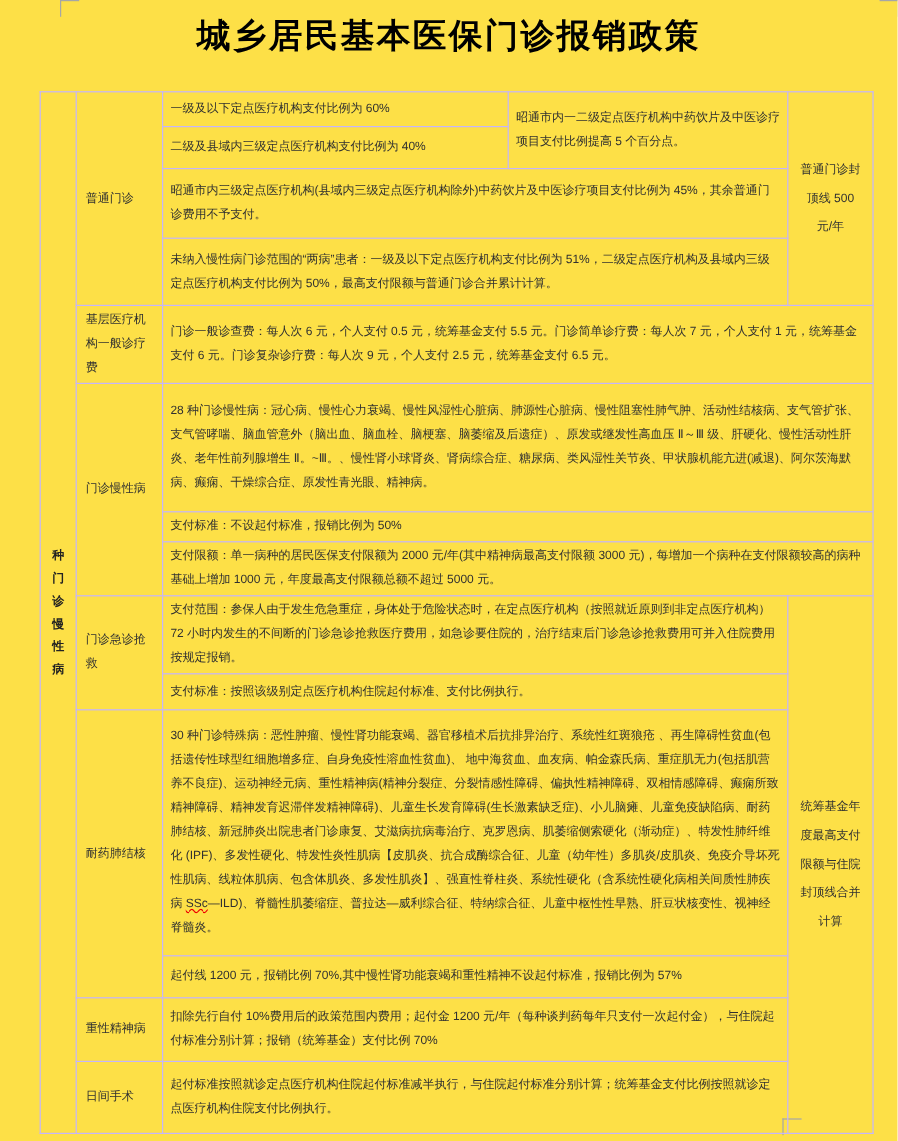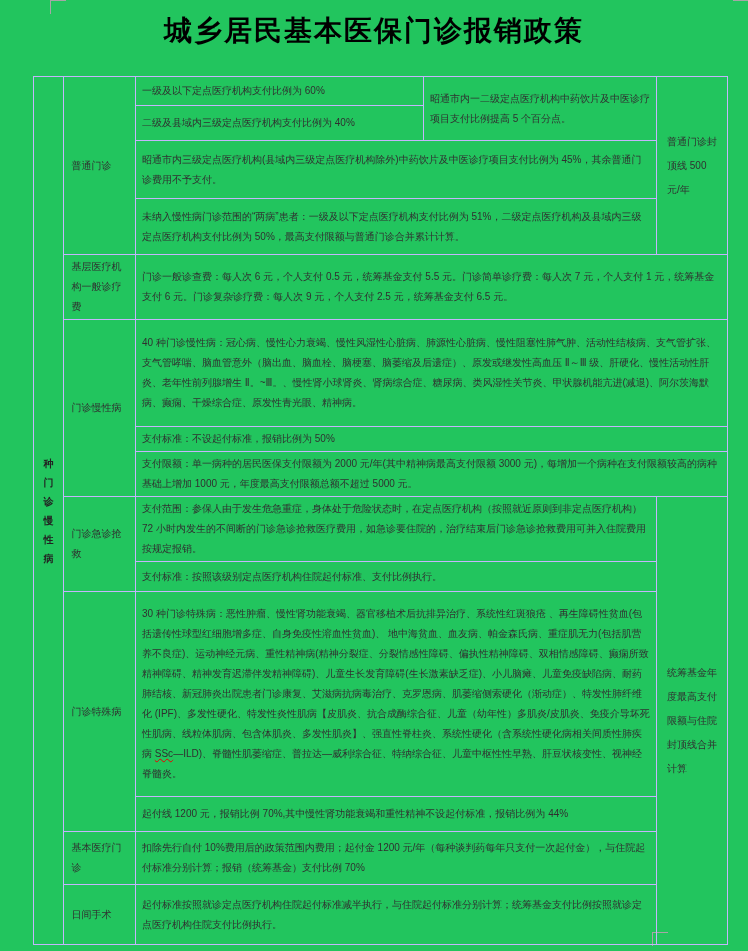--- a/index.html
+++ b/index.html
@@ -1,31 +1,31 @@
 <!DOCTYPE html>
 <html><head>
 <meta charset="utf-8">
 <style>
   html,body{margin:0;padding:0;background:#ffffff;}
-  .page{position:relative;width:748px;height:951px;background:#22c55e;overflow:hidden;
+  .page{position:relative;width:748px;height:951px;background:#fde047;overflow:hidden;
         font-family:"Liberation Sans","DejaVu Sans",sans-serif;color:#303030;}
   .doc-title{margin:14px 24px 0 24px;text-align:center;
              font-family:"Liberation Serif","DejaVu Serif",serif;
              font-size:28px;font-weight:bold;color:#000;letter-spacing:2px;line-height:34px;}
   table.policy{position:absolute;left:33px;top:76px;width:694px;
                border-collapse:collapse;table-layout:fixed;}
   table.policy td{border:1px solid #c4b5fd;padding:2px 6px;
                   font-size:10px;line-height:20px;vertical-align:middle;
                   word-break:break-word;overflow:hidden;}
   td.ca{text-align:center;}
   .vtext{width:15px;margin:0 auto;word-break:break-all;line-height:19px;font-weight:bold;color:#222;}
   td.lbl{text-align:left;padding:2px 3px;}
   .lblw{width:56px;margin:0 auto;word-break:break-all;}
   td.cap{text-align:center;padding:2px 3px;}
-  .capw{width:50px;margin:0 auto;word-break:break-all;line-height:24px;text-align:left;}
+  .capw{width:50px;margin:0 auto;word-break:break-all;line-height:24px;text-align:center;}
   td.ct{text-align:left;}
   .ssc{text-decoration:underline;text-decoration-style:wavy;text-decoration-color:#e00;}
   .corner{position:absolute;width:15px;height:13px;}
   .corner.tl{left:50px;top:0;border-left:1px solid #a6a6a6;border-top:1px solid #a6a6a6;}
   .corner.tr{left:733px;top:0;border-right:1px solid #a6a6a6;border-top:1px solid #a6a6a6;}
   .corner.br{left:652px;top:932px;border-left:1px solid #a6a6a6;border-top:1px solid #a6a6a6;}
 </style>
 </head>
 <body>
 
@@ -77,21 +77,21 @@
       <td class="lbl">
         <div class="lblw">基层医疗机构一般诊疗费</div>
       </td>
       <td class="ct" colspan="3">门诊一般诊查费：每人次 6 元，个人支付 0.5 元，统筹基金支付 5.5 元。门诊简单诊疗费：每人次 7 元，个人支付 1 元，统筹基金支付 6 元。门诊复杂诊疗费：每人次 9 元，个人支付 2.5 元，统筹基金支付 6.5 元。</td>
     </tr>
 
     <tr style="height:107px">
       <td class="lbl" rowspan="3">
         <div class="lblw">门诊慢性病</div>
       </td>
-      <td class="ct" colspan="3">40 种门诊慢性病：冠心病、慢性心力衰竭、慢性风湿性心脏病、肺源性心脏病、慢性阻塞性肺气肿、活动性结核病、支气管扩张、支气管哮喘、脑血管意外（脑出血、脑血栓、脑梗塞、脑萎缩及后遗症）、原发或继发性高血压 Ⅱ～Ⅲ 级、肝硬化、慢性活动性肝炎、老年性前列腺增生 Ⅱ。~Ⅲ。、慢性肾小球肾炎、肾病综合症、糖尿病、类风湿性关节炎、甲状腺机能亢进(减退)、阿尔茨海默病、癫痫、干燥综合症、原发性青光眼、精神病。</td>
+      <td class="ct" colspan="3">28 种门诊慢性病：冠心病、慢性心力衰竭、慢性风湿性心脏病、肺源性心脏病、慢性阻塞性肺气肿、活动性结核病、支气管扩张、支气管哮喘、脑血管意外（脑出血、脑血栓、脑梗塞、脑萎缩及后遗症）、原发或继发性高血压 Ⅱ～Ⅲ 级、肝硬化、慢性活动性肝炎、老年性前列腺增生 Ⅱ。~Ⅲ。、慢性肾小球肾炎、肾病综合症、糖尿病、类风湿性关节炎、甲状腺机能亢进(减退)、阿尔茨海默病、癫痫、干燥综合症、原发性青光眼、精神病。</td>
     </tr>
 
     <tr style="height:21px">
       <td class="ct" colspan="3">支付标准：不设起付标准，报销比例为 50%</td>
     </tr>
 
     <tr style="height:44px">
       <td class="ct" colspan="3">支付限额：单一病种的居民医保支付限额为 2000 元/年(其中精神病最高支付限额 3000 元)，每增加一个病种在支付限额较高的病种基础上增加 1000 元，年度最高支付限额总额不超过 5000 元。</td>
     </tr>
 
@@ -104,32 +104,32 @@
         <div class="capw">统筹基金年度最高支付限额与住院封顶线合并计算</div>
       </td>
     </tr>
 
     <tr style="height:30px">
       <td class="ct" colspan="2">支付标准：按照该级别定点医疗机构住院起付标准、支付比例执行。</td>
     </tr>
 
     <tr style="height:205px">
       <td class="lbl" rowspan="2">
-        <div class="lblw">门诊特殊病</div>
+        <div class="lblw">耐药肺结核</div>
       </td>
       <td class="ct" colspan="2"><span>30 种门诊特殊病：恶性肿瘤、慢性肾功能衰竭、器官移植术后抗排异治疗、系统性红斑狼疮 、再生障碍性贫血(包括遗传性球型红细胞增多症、自身免疫性溶血性贫血)、 地中海贫血、血友病、帕金森氏病、重症肌无力(包括肌营养不良症)、运动神经元病、重性精神病(精神分裂症、分裂情感性障碍、偏执性精神障碍、双相情感障碍、癫痫所致精神障碍、精神发育迟滞伴发精神障碍)、儿童生长发育障碍(生长激素缺乏症)、小儿脑瘫、儿童免疫缺陷病、耐药肺结核、新冠肺炎出院患者门诊康复、艾滋病抗病毒治疗、克罗恩病、肌萎缩侧索硬化（渐动症）、特发性肺纤维化 (IPF)、多发性硬化、特发性炎性肌病【皮肌炎、抗合成酶综合征、儿童（幼年性）多肌炎/皮肌炎、免疫介导坏死性肌病、线粒体肌病、包含体肌炎、多发性肌炎】、强直性脊柱炎、系统性硬化（含系统性硬化病相关间质性肺疾病 </span><span class="ssc">SSc</span><span>—ILD)、脊髓性肌萎缩症、普拉达—威利综合征、特纳综合征、儿童中枢性性早熟、肝豆状核变性、视神经脊髓炎。</span></td>
     </tr>
 
     <tr style="height:35px">
-      <td class="ct" colspan="2">起付线 1200 元，报销比例 70%,其中慢性肾功能衰竭和重性精神不设起付标准，报销比例为 44%</td>
+      <td class="ct" colspan="2">起付线 1200 元，报销比例 70%,其中慢性肾功能衰竭和重性精神不设起付标准，报销比例为 57%</td>
     </tr>
 
     <tr style="height:53px">
       <td class="lbl">
-        <div class="lblw">基本医疗门诊</div>
+        <div class="lblw">重性精神病</div>
       </td>
       <td class="ct" colspan="2">扣除先行自付 10%费用后的政策范围内费用；起付金 1200 元/年（每种谈判药每年只支付一次起付金），与住院起付标准分别计算；报销（统筹基金）支付比例 70%</td>
     </tr>
 
     <tr style="height:60px">
       <td class="lbl">
         <div class="lblw">日间手术</div>
       </td>
       <td class="ct" colspan="2">起付标准按照就诊定点医疗机构住院起付标准减半执行，与住院起付标准分别计算；统筹基金支付比例按照就诊定点医疗机构住院支付比例执行。</td>
     </tr>

